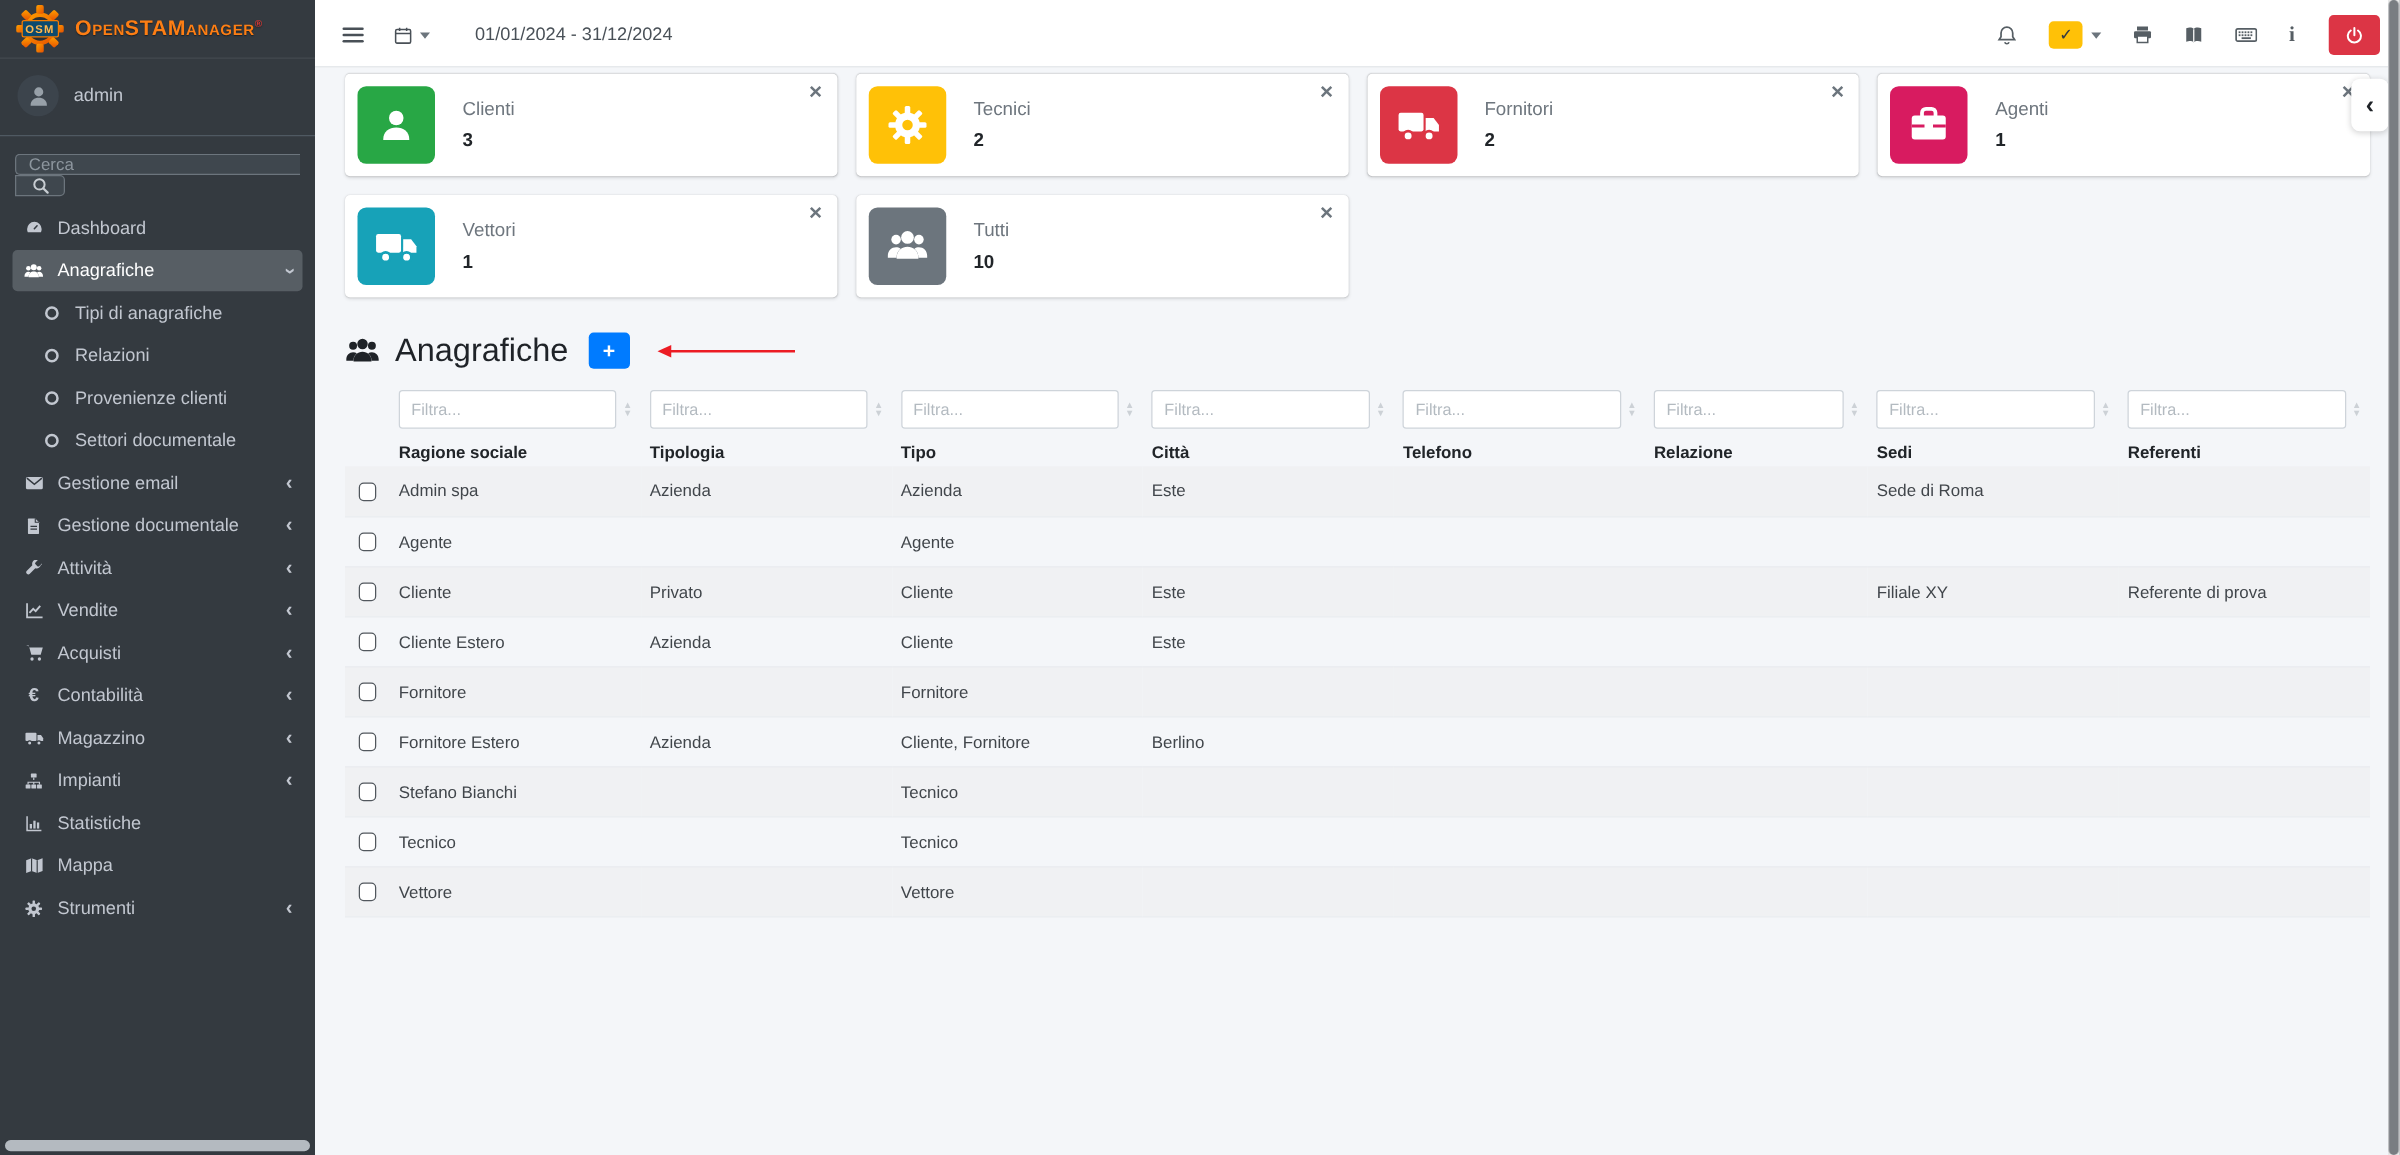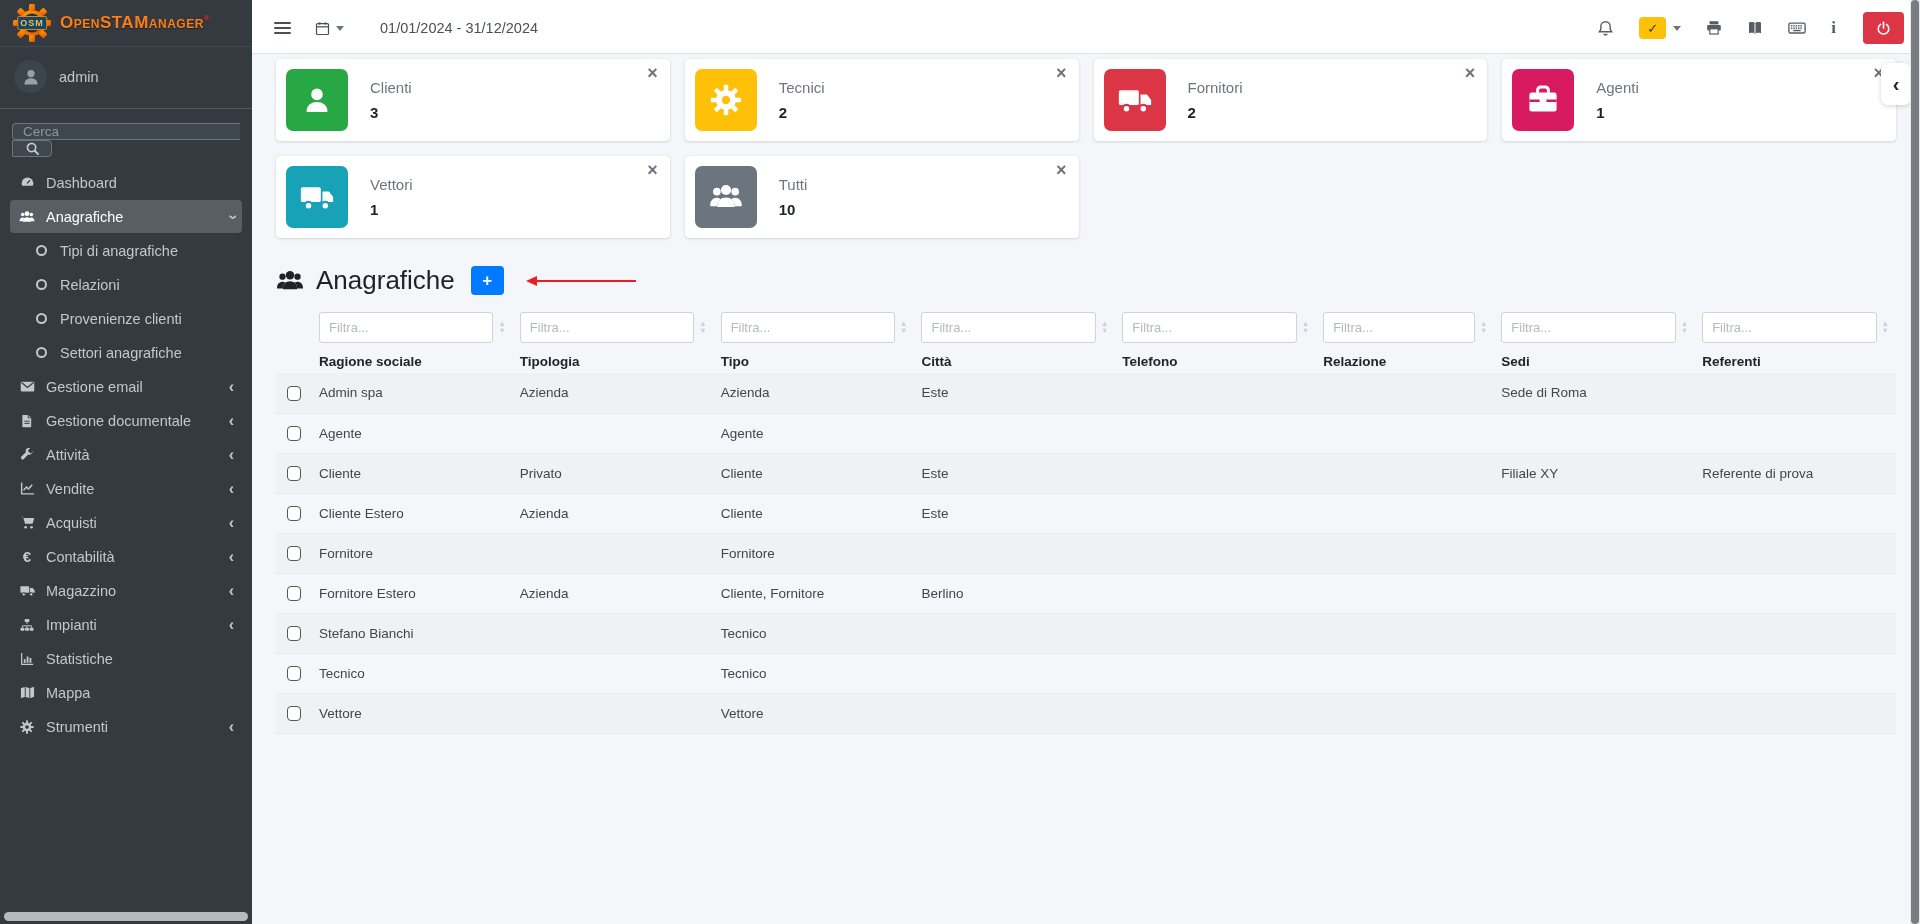--- a/index.html
+++ b/index.html
@@ -288,21 +288,21 @@
     <div class="item sub">
       <span class="mi">
           <span class="ring"></span>
         </span>
       <span>Provenienze clienti</span>
     </div>
     <div class="item sub">
       <span class="mi">
           <span class="ring"></span>
         </span>
-      <span>Settori anagrafiche</span>
+      <span>Settori documentale</span>
     </div>
     <div class="item">
       <span class="mi">
           <svg width="15" height="15" viewBox="0 0 16 16" fill="currentColor">
             <use href="#i-envelope"></use>
           </svg>
         </span>
       <span>Gestione email</span>
       <span class="chev">‹</span>
     </div>

